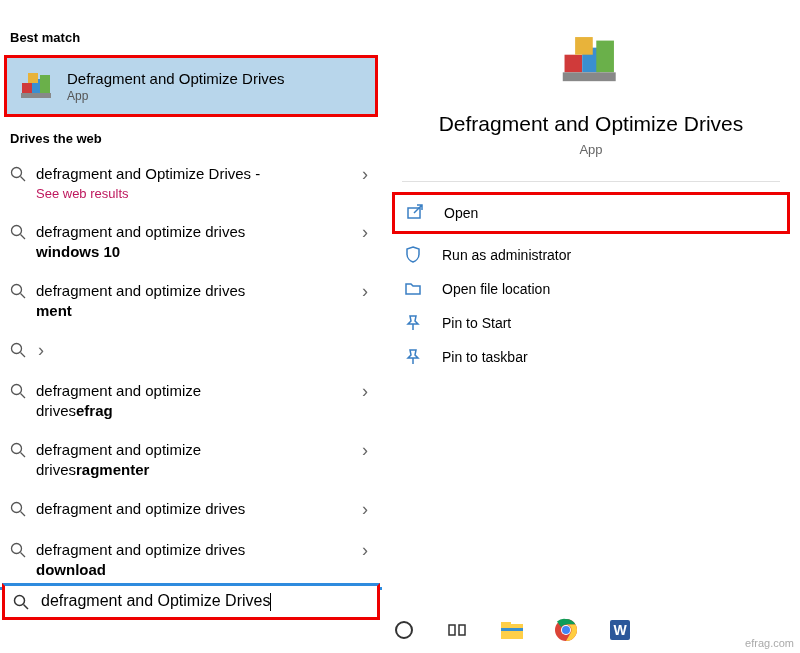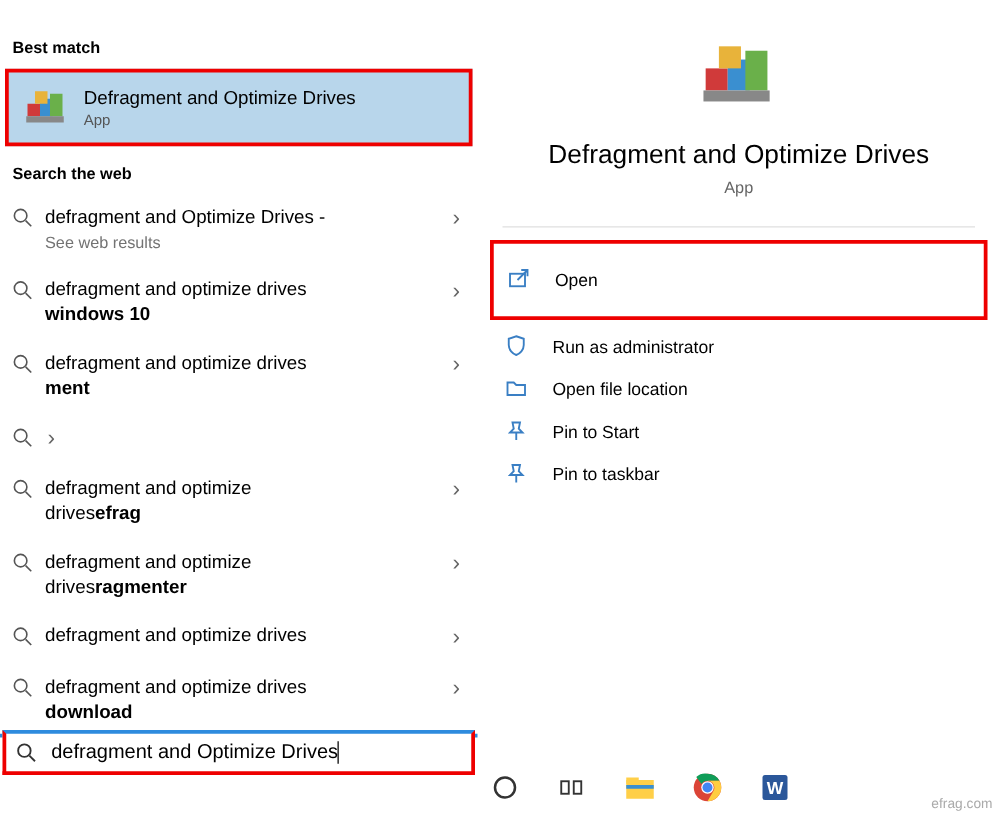--- a/index.html
+++ b/index.html
@@ -9,31 +9,31 @@
 .right { flex:1; background:#fff; padding-top:28px; }
 .section-header { font-size:13px; font-weight:600; padding:8px 10px; }
 .best-match { display:flex; align-items:center; padding:10px 12px; background:#b8d6eb; border:3px solid #e00; margin:2px 4px 6px 4px; }
 .app-icon { width:36px; height:36px; margin-right:12px; display:flex; align-items:center; justify-content:center; }
 .match-text { flex:1; }
 .match-title { font-size:15px; }
 .match-sub { font-size:12px; color:#555; margin-top:2px; }
 .search-item { display:flex; align-items:flex-start; padding:10px 14px 10px 10px; cursor:default; }
 .search-item .si-icon { width:20px; flex-shrink:0; margin-top:2px; }
 .search-item .si-text { flex:1; font-size:15px; line-height:1.3; padding-left:6px; }
-.search-item .si-sub { font-size:13px; color:#737373; margin-top:2px; }
+.search-item .si-sub { font-size:13px; color:#be185d; margin-top:2px; }
 .search-item .chev { color:#666; font-size:18px; margin-left:8px; }
 .bold { font-weight:700; }
 .detail-header { text-align:center; padding:0 20px 24px 20px; }
 .big-icon { margin:0 auto 20px auto; width:64px; height:64px; display:flex; align-items:center; justify-content:center; }
 .detail-title { font-size:21px; font-weight:400; margin-bottom:6px; }
 .detail-sub { font-size:13px; color:#666; }
 .divider { height:1px; background:#e0e0e0; margin:0 20px 10px 20px; }
 .action-list { padding:0 8px; }
 .action-item { display:flex; align-items:center; padding:8px 14px; font-size:14px; cursor:default; }
-.action-item.hl { border:3px solid #e00; margin:2px 2px 4px 2px; padding:20px 11px; }
+.action-item.hl { border:3px solid #e00; margin:2px 2px 4px 2px; padding:9px 11px; }
 .action-icon { width:24px; margin-right:14px; color:#3a7fc4; display:flex; align-items:center; }
 .search-box-wrap { position:absolute; bottom:33px; left:2px; width:378px; border:3px solid #e00; display:flex; align-items:center; background:#fff; padding:6px 8px; border-top:3px solid #2e8bde; }
 .bluebar { position:absolute; bottom:63px; left:0; width:382px; height:3px; background:#2e8bde; }
 .sb-icon { width:22px; margin-right:6px; }
 .sb-input { border:0; outline:0; font-size:16px; flex:1; }
 .cursor { display:inline-block; width:1px; height:18px; background:#000; vertical-align:middle; animation:blink 1s step-end infinite; }
 @keyframes blink{50%{opacity:0}}
 .taskbar { position:absolute; bottom:0; left:382px; right:0; height:46px; display:flex; align-items:center; padding-left:8px; gap:26px; }
 .tb-item { width:28px; height:28px; display:flex; align-items:center; justify-content:center; }
 .watermark { position:absolute; bottom:4px; right:6px; font-size:11px; color:#aaa; }
@@ -54,21 +54,21 @@
             <rect x="20" y="6" width="10" height="18" fill="#6ab04a"></rect>
             <rect x="8" y="4" width="10" height="10" fill="#e8b33a"></rect>
             <rect x="1" y="24" width="30" height="5" fill="#888"></rect>
           </svg>
       </div>
       <div class="match-text">
         <div class="match-title">Defragment and Optimize Drives</div>
         <div class="match-sub">App</div>
       </div>
     </div>
-    <div class="section-header">Search the web</div>
+    <div class="section-header">Drives the web</div>
     <div id="results">
         <div class="search-item">
           <span class="si-icon">
             <svg class="mag" viewBox="0 0 16 16">
               <circle cx="6.5" cy="6.5" r="5" fill="none" stroke="#555" stroke-width="1.3"></circle>
               <line x1="10.5" y1="10.5" x2="15" y2="15" stroke="#555" stroke-width="1.3"></line>
             </svg>
           </span>
           <div class="si-text">
             <div>defragment and Optimize Drives -</div>

